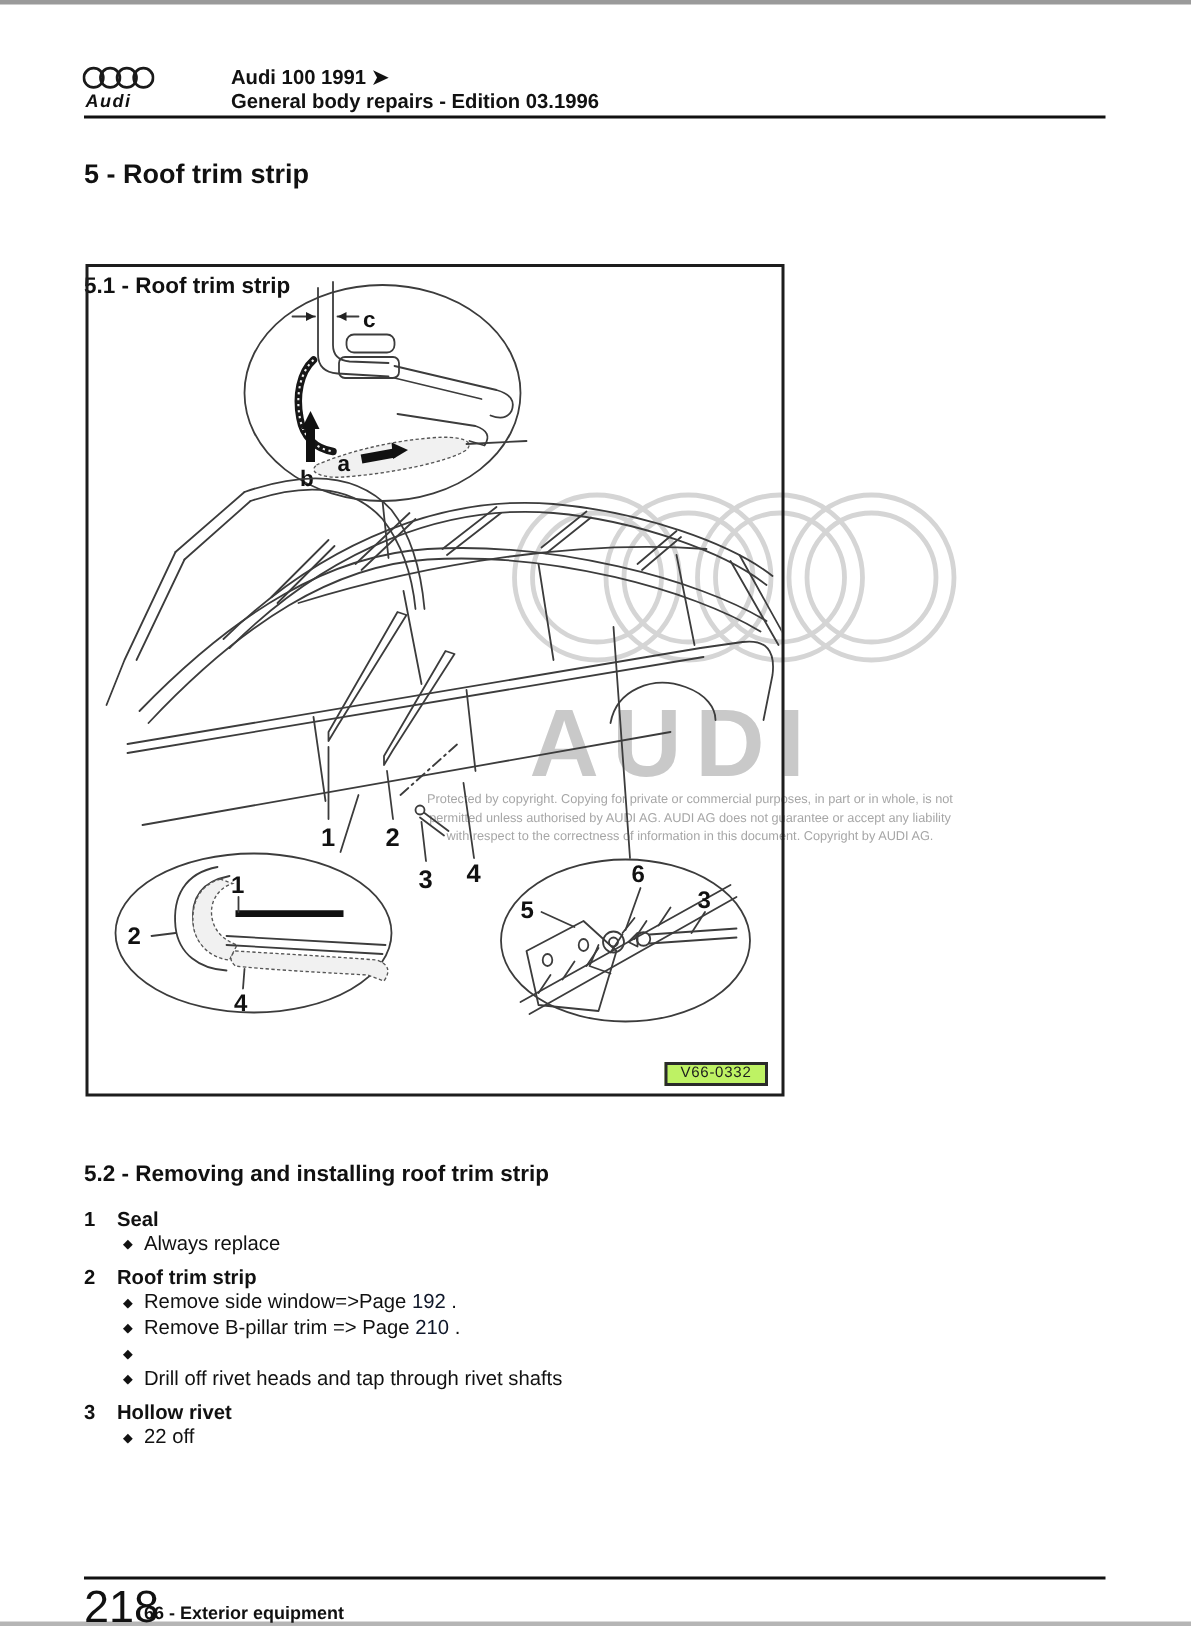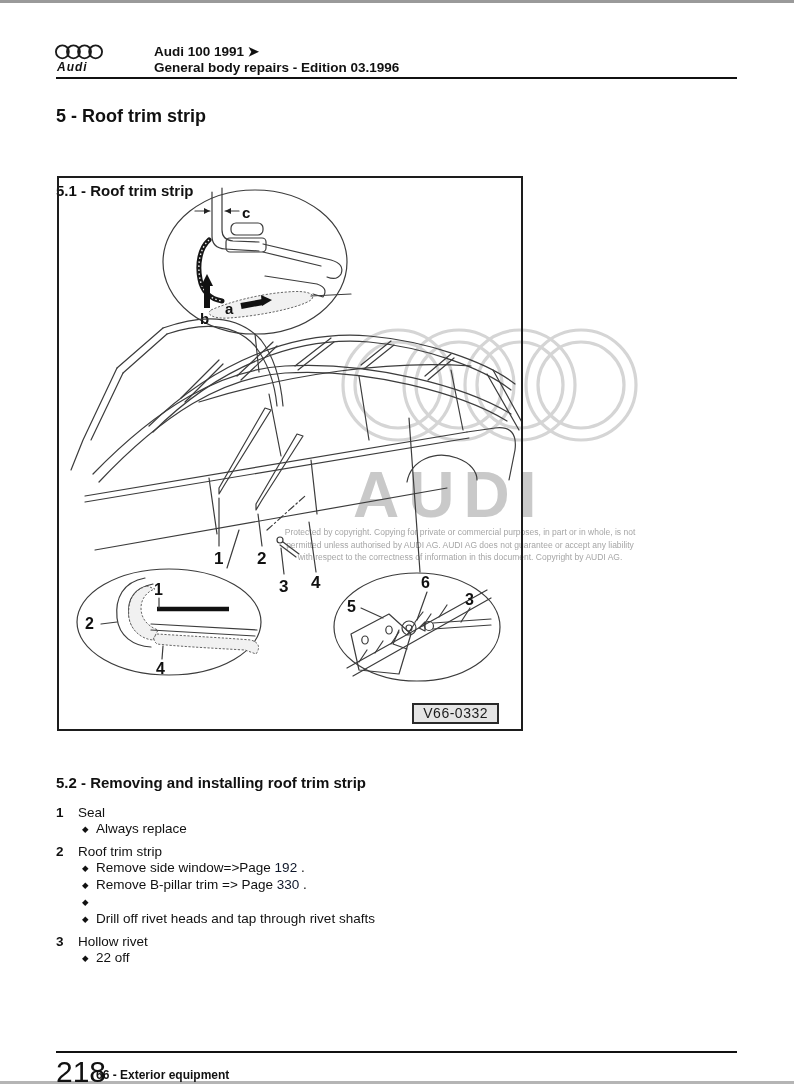--- a/index.html
+++ b/index.html
@@ -20,37 +20,37 @@
   .hdr-rule { position:absolute; left:56px; top:77px; width:681px; height:2px; background:#111; }
 
   .h1 { position:absolute; left:56px; top:106px; font-size:18px; font-weight:bold; }
   .h2-1 { position:absolute; left:56px; top:142px; font-size:15px; font-weight:bold;margin-top:40px; }
   .h2-2 { position:absolute; left:56px; top:774px; font-size:15px; font-weight:bold; }
 
   
   .watermark { position:absolute; left:255px; top:312px; width:420px; height:262px; z-index:1; pointer-events:none; }
   .figure-box { position:absolute; left:57px; top:176px; width:466px; height:555px; border:2px solid #1d1d1d; z-index:2; background:transparent; }
   .figure-svg { position:absolute; left:0; top:0; width:462px; height:551px; }
-  .fig-id { position:absolute; right:22px; bottom:5px; border:2px solid #2a2a2a; padding:0px 9px 1px 9px; font-size:14px; color:#1c1c1c; background:#e5e5e5; letter-spacing:0.5px; }
+  .fig-id { position:absolute; right:9px; bottom:5px; border:2px solid #2a2a2a; padding:0px 9px 1px 9px; font-size:10px; color:#1c1c1c; background:#bef264; letter-spacing:0.5px; }
 
   .lineart { stroke:#3c3c3c; stroke-width:1.2; fill:none; stroke-linecap:round; stroke-linejoin:round; }
   .thick { stroke:#161616; stroke-width:5; }
   .stipple { fill:#f1f1f1; stroke:#555; stroke-width:0.9; stroke-dasharray:2.2,1.6; }
   .callout { font:bold 17px "Liberation Sans",sans-serif; fill:#111; }
   .callout-sm { font:bold 16px "Liberation Sans",sans-serif; fill:#111; }
   .abc { font:bold 15px "Liberation Sans",sans-serif; fill:#111; }
   .wm-ring { stroke:#d5d5d5; stroke-width:3.2; fill:none; }
   .wm-audi { font:bold 64px "Liberation Sans",sans-serif; fill:#c9c9c9; letter-spacing:9px; }
   .wm-copy { font:8.5px "Liberation Sans",sans-serif; fill:#a6a6a6; }
 
   
   .parts { position:absolute; left:56px; top:800px; width:600px; font-size:13.5px; }
   .part-head { display:flex; margin-top:4px; line-height:17px; }
   .part-num { width:22px; font-weight:bold; }
-  .part-name { font-weight:normal; }
+  .part-name { font-weight:bold; }
   .bullet-row { display:flex; margin-left:26px; line-height:16.5px; align-items:baseline; }
   .bullet-glyph { font-size:8.5px; width:14px; color:#111; position:relative; top:-1px; }
   .ref { color:#0f172a; }
 
   
   .ftr-rule { position:absolute; left:56px; top:1051px; width:681px; height:2px; background:#111; }
   .ftr-page { position:absolute; left:56px; top:1055px; font-size:30px; color:#111; }
   .ftr-chapter { position:absolute; left:96px; top:1068px; font-size:12px; font-weight:bold; }
 </style>
 </head>
@@ -254,21 +254,21 @@
     <div class="part-head">
       <span class="part-num">2</span>
       <span class="part-name">Roof trim strip</span>
     </div>
     <div class="bullet-row">
       <span class="bullet-glyph">◆</span>
       <span><span>Remove side window=&gt;Page </span><span class="ref">192</span><span> .</span></span>
     </div>
     <div class="bullet-row">
       <span class="bullet-glyph">◆</span>
-      <span><span>Remove B-pillar trim =&gt; Page </span><span class="ref">330</span><span> .</span></span>
+      <span><span>Remove B-pillar trim =&gt; Page </span><span class="ref">210</span><span> .</span></span>
     </div>
     <div class="bullet-row">
       <span class="bullet-glyph">◆</span>
     </div>
     <div class="bullet-row">
       <span class="bullet-glyph">◆</span>
       <span><span>Drill off rivet heads and tap through rivet shafts</span><span class="ref"></span><span></span></span>
     </div>
 
     <div class="part-head">

